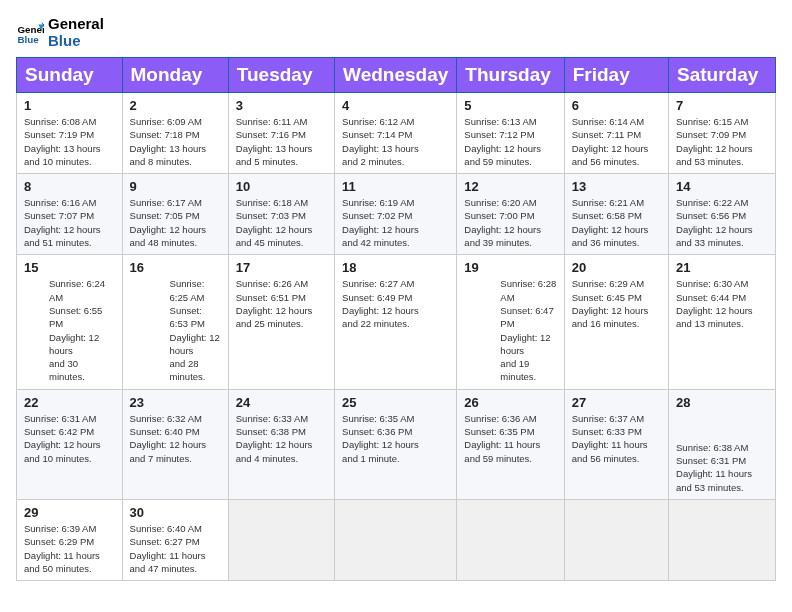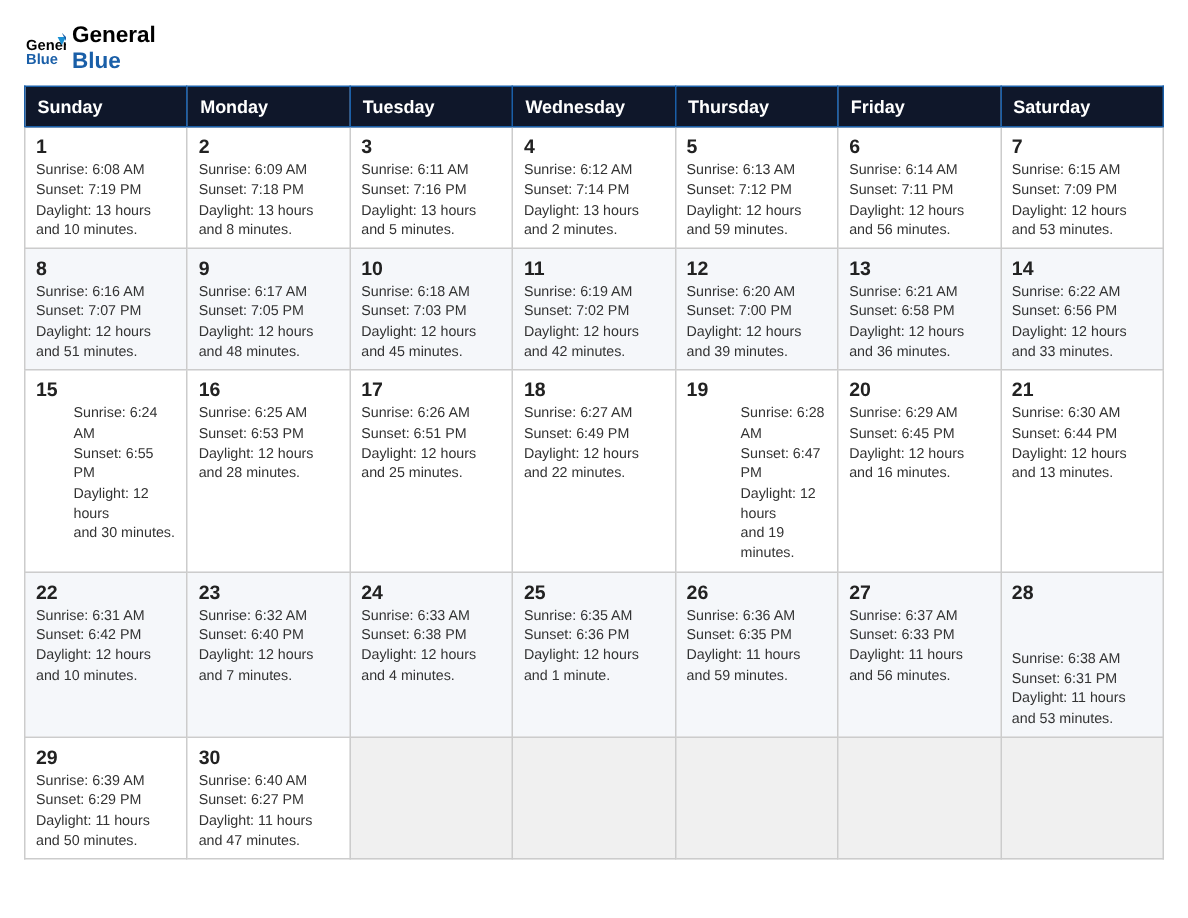--- a/index.html
+++ b/index.html
@@ -36,23 +36,23 @@
     .location {
       font-size: 14px;
       color: #444;
     }
     .calendar {
       width: 100%;
       border-collapse: collapse;
       border: 1px solid #ccc;
     }
     .calendar th {
-      background: #0f172a;
+      background: #8b5cf6;
       color: #fff;
-      font-size: 12px;
+      font-size: 19px;
       font-weight: bold;
       padding: 6px 8px;
       text-align: left;
       border: 1px solid #1a5fa8;
     }
     .calendar td {
       border: 1px solid #ccc;
       vertical-align: top;
       padding: 5px 7px;
       font-size: 10px;
@@ -216,21 +216,21 @@
       <tr>
         <td>
           <span class="day-number">15</span>
           <div class="cell-text" style="white-space: pre-line; margin-left: 25px;">Sunrise: 6:24 AM
 Sunset: 6:55 PM
 Daylight: 12 hours
 and 30 minutes.</div>
         </td>
         <td>
           <span class="day-number">16</span>
-          <div class="cell-text" style="white-space: pre-line;">Sunrise: 6:25 AM
+          <div class="cell-text" style="white-space: pre-line; margin-left: 40px;">Sunrise: 6:25 AM
 Sunset: 6:53 PM
 Daylight: 12 hours
 and 28 minutes.</div>
         </td>
         <td>
           <span class="day-number">17</span>
           <div class="cell-text" style="white-space: pre-line;">Sunrise: 6:26 AM
 Sunset: 6:51 PM
 Daylight: 12 hours
 and 25 minutes.</div>

